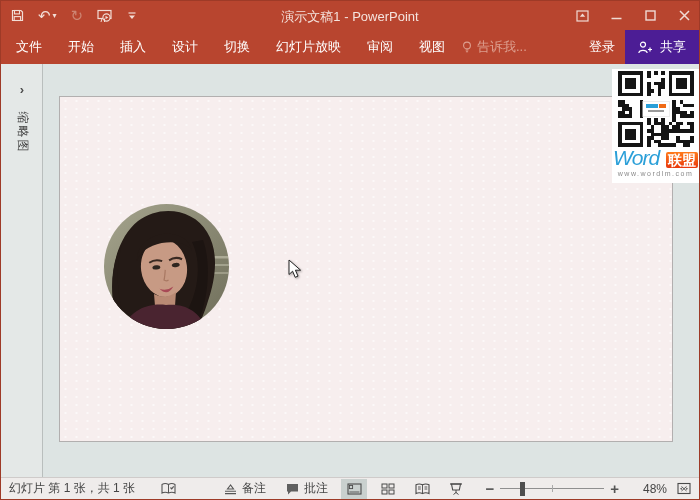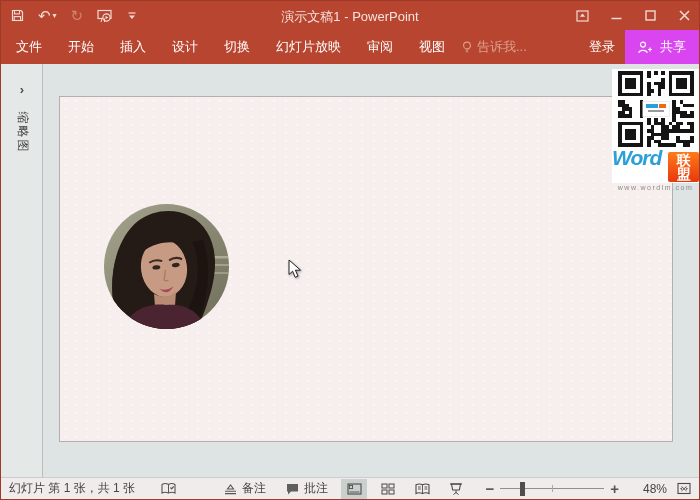--- a/index.html
+++ b/index.html
@@ -18,38 +18,38 @@
   .caret{font-size:8px;color:#f2ddd6;}
   .wtitle{position:absolute;left:50%;top:7px;transform:translateX(-50%);color:#f5e4de;font-size:13px;white-space:nowrap;}
   .winctrl{position:absolute;right:8px;top:0;height:29px;display:flex;align-items:center;gap:20px;color:#f0dbd4;}
   .winctrl .wbtn{display:flex;align-items:center;justify-content:center;width:14px;height:14px;}
   
   .tabs{position:absolute;top:29px;left:0;right:0;height:34px;background:#b8452f;display:flex;align-items:center;font-size:13px;color:#fff;}
   .tab{padding:0 13px;height:100%;display:flex;align-items:center;white-space:nowrap;}
   .tab.file{margin-left:2px;}
   .tellme{display:flex;align-items:center;gap:5px;color:#dd9f8f;margin-left:4px;white-space:nowrap;}
   .signin{margin-left:auto;padding:0 10px;white-space:nowrap;}
-  .share{height:100%;background:#d946ef;display:flex;align-items:center;gap:7px;padding:0 13px;white-space:nowrap;}
+  .share{height:100%;background:#4c1d95;display:flex;align-items:center;gap:7px;padding:0 13px;white-space:nowrap;}
   
   .bodyarea{position:absolute;top:63px;left:0;right:0;bottom:22px;background:#dde4e3;}
   .pane{position:absolute;top:0;left:0;bottom:0;width:42px;background:#e4e8e7;border-right:1px solid #b9bebd;}
   .pane-chevron{position:absolute;top:18px;left:0;width:42px;text-align:center;color:#4d4d4d;font-size:13px;font-weight:bold;}
   .pane-label{position:absolute;top:58px;left:0;width:42px;text-align:center;}
   .pane-label span{display:inline-block;transform:rotate(90deg);white-space:nowrap;font-size:12px;color:#3d3d3d;letter-spacing:2px;}
   .slide{
     position:absolute;left:58px;top:32px;width:614px;height:346px;
     background:#f7eeee;border:1px solid #b2afaf;
     background-image:radial-gradient(rgba(255,255,255,.6) 1px, transparent 1.4px);
     background-size:11px 8px;
   }
   .portrait{position:absolute;left:44px;top:107px;width:125px;height:125px;}
   
   .qrpanel{position:absolute;top:68px;left:611px;width:87px;height:114px;background:#fff;z-index:6;text-align:center;padding-top:2px;}
   .logoline{display:flex;align-items:baseline;justify-content:center;margin-top:0px;line-height:1;}
-  .logo-word{font-size:21px;font-weight:bold;font-style:italic;color:#2a9fd8;letter-spacing:-1px;}
+  .logo-word{font-size:21px;font-weight:normal;font-style:italic;color:#2a9fd8;letter-spacing:-1px;}
   .logo-cn{font-size:14px;font-weight:bold;color:#fff;background:linear-gradient(180deg,#ff7a1a,#e8380d);padding:1px 2px;border-radius:2px;margin-left:7px;}
   .logo-url{font-size:7px;color:#8a8a8a;letter-spacing:1.5px;margin-top:2px;white-space:nowrap;}
   
   .cursor{position:absolute;left:287px;top:195px;z-index:9;filter:drop-shadow(1px 1px 1px rgba(0,0,0,.35));}
   
   .statusbar{position:absolute;left:0;right:0;bottom:0;height:22px;background:#efeceb;border-top:1px solid #cfcbca;display:flex;align-items:center;font-size:12px;color:#454545;padding:8px 8px;}
   .sb-counter{white-space:nowrap;}
   .sb-book{margin-left:26px;display:flex;align-items:center;}
   .sb-notes{margin-left:48px;display:flex;align-items:center;gap:5px;white-space:nowrap;}
   .sb-comments{margin-left:20px;display:flex;align-items:center;gap:5px;white-space:nowrap;}

